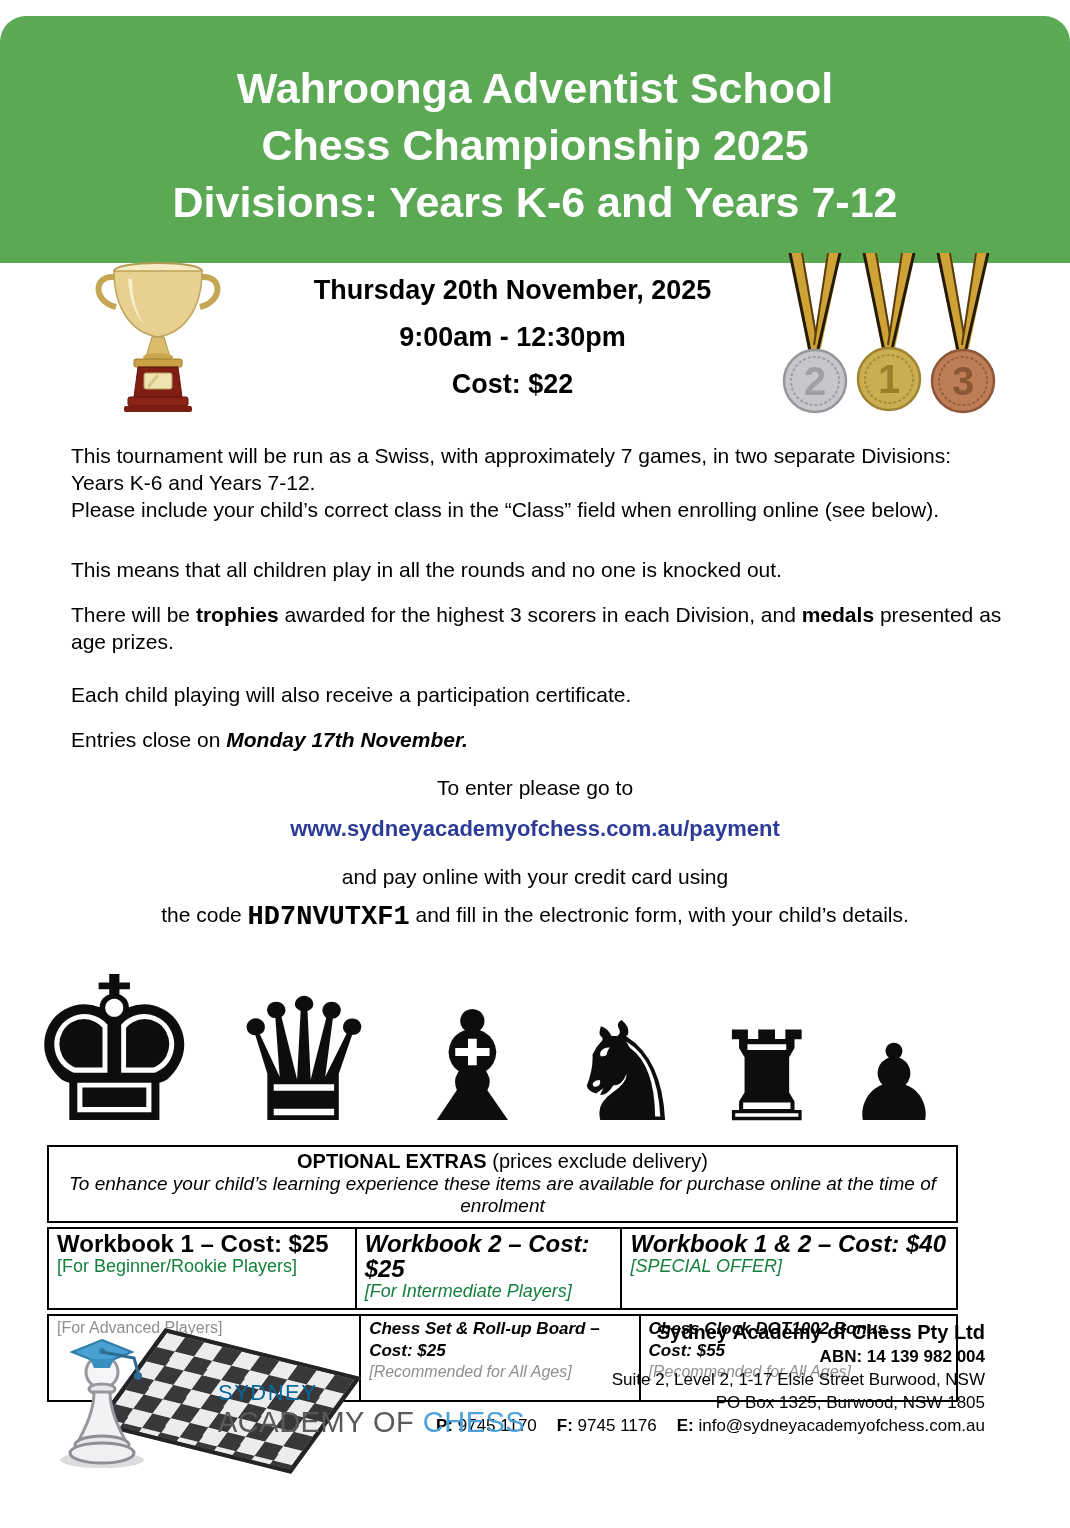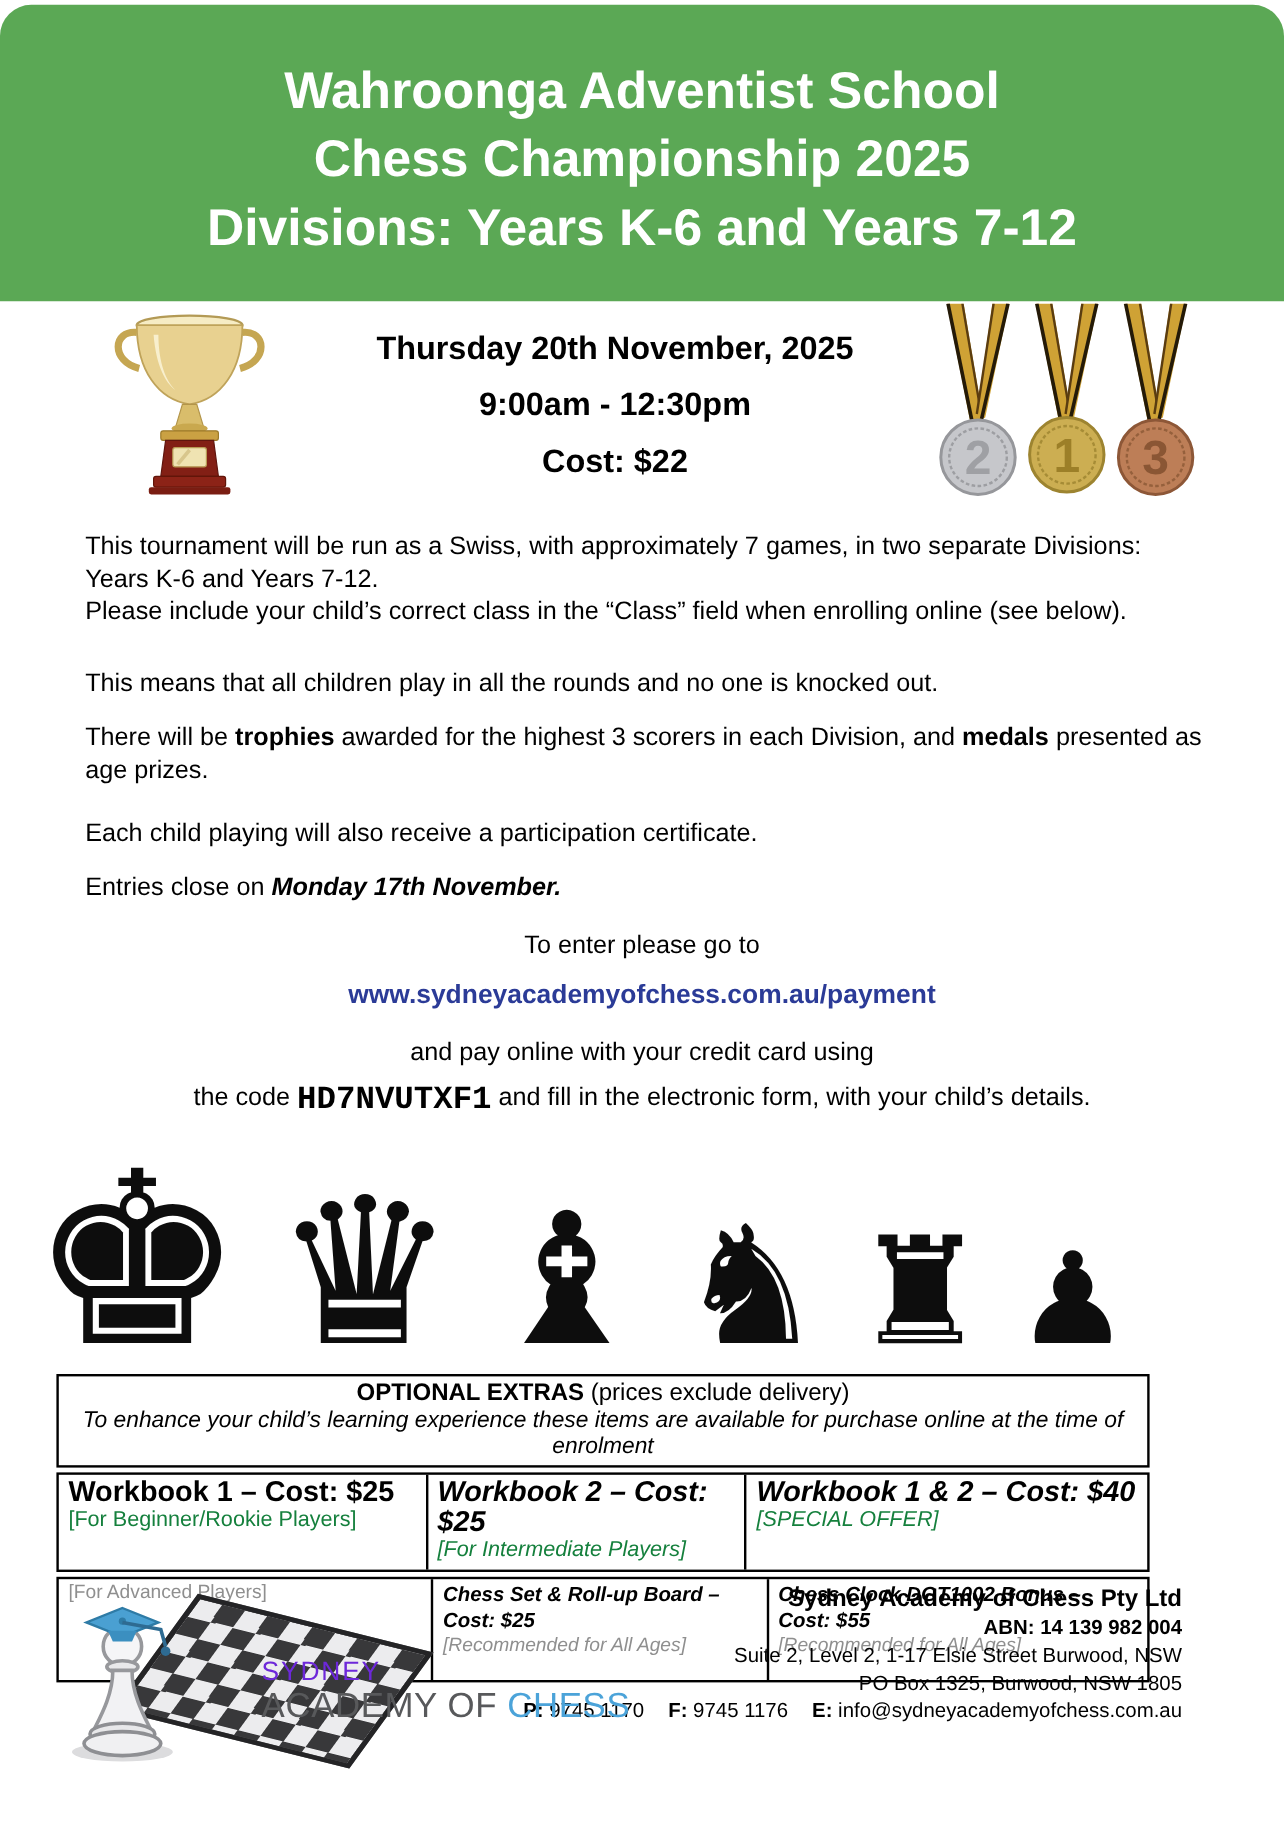--- a/index.html
+++ b/index.html
@@ -1,20 +1,20 @@
 <!DOCTYPE html>
 <html><head>
 <meta charset="utf-8">
 <style>
   html,body{margin:0;padding:0;background:#ffffff;}
   #page{position:relative;width:1070px;height:1528px;background:#fff;overflow:hidden;
         font-family:"Liberation Sans",sans-serif;color:#000;}
 
   
-  .banner{position:absolute;top:4px;left:0;width:1070px;height:247px;
+  .banner{position:absolute;top:16px;left:0;width:1070px;height:247px;
           background:#5BA855;border-radius:26px 26px 0 0;
           text-align:center;padding-top:44px;box-sizing:border-box;}
   .banner div{color:#fff;font-weight:bold;font-size:43px;line-height:57px;}
 
   
   .info-row{position:absolute;top:247px;left:0;width:1070px;height:175px;}
   .trophy{position:absolute;left:88px;top:10px;}
   .medals{position:absolute;left:780px;top:6px;}
   .event{position:absolute;left:0;right:45px;top:20px;text-align:center;
          font-size:27px;font-weight:bold;line-height:47px;}
@@ -55,21 +55,21 @@
 
   
   .footer{position:absolute;top:1318px;left:0;width:1070px;height:170px;}
   .board{position:absolute;left:118px;top:12px;width:220px;height:142px;
          background:repeating-conic-gradient(#38383a 0% 25%, #ececee 0% 50%);
          background-size:42px 42px;background-color:#6a6a6c;
          border:5px solid #242426;box-sizing:border-box;
          transform:rotate(14deg) skew(-22deg) scale(.92,.78);z-index:1;}
   .pawn{position:absolute;left:52px;top:8px;z-index:2;}
   .logo-text{position:absolute;left:218px;top:62px;z-index:3;}
-  .logo-text .s1{font-size:22px;color:#6d28d9;letter-spacing:1.5px;line-height:26px;}
+  .logo-text .s1{font-size:22px;color:#0369a1;letter-spacing:1.5px;line-height:26px;}
   .logo-text .s2{font-size:29px;color:#58595B;letter-spacing:.5px;line-height:33px;}
   .logo-text .s2 .blue{color:#4BA3D9;}
   .contact{position:absolute;right:85px;top:2px;text-align:right;line-height:23px;}
   .contact .company{font-size:20px;font-weight:bold;line-height:25px;}
   .contact .abn{font-size:17px;font-weight:bold;}
   .contact .addr{font-size:17px;}
   .contact .pfe{font-size:17px;}
   .contact .pfe .lbl{font-weight:bold;}
   .contact .pfe .gap{display:inline-block;width:20px;}
 </style>

